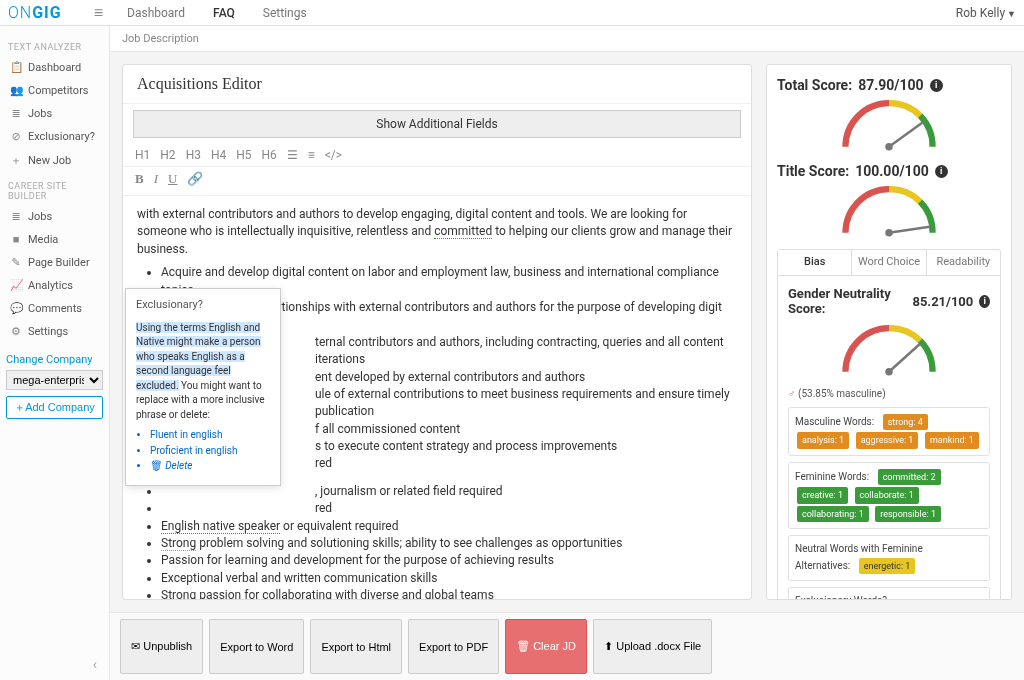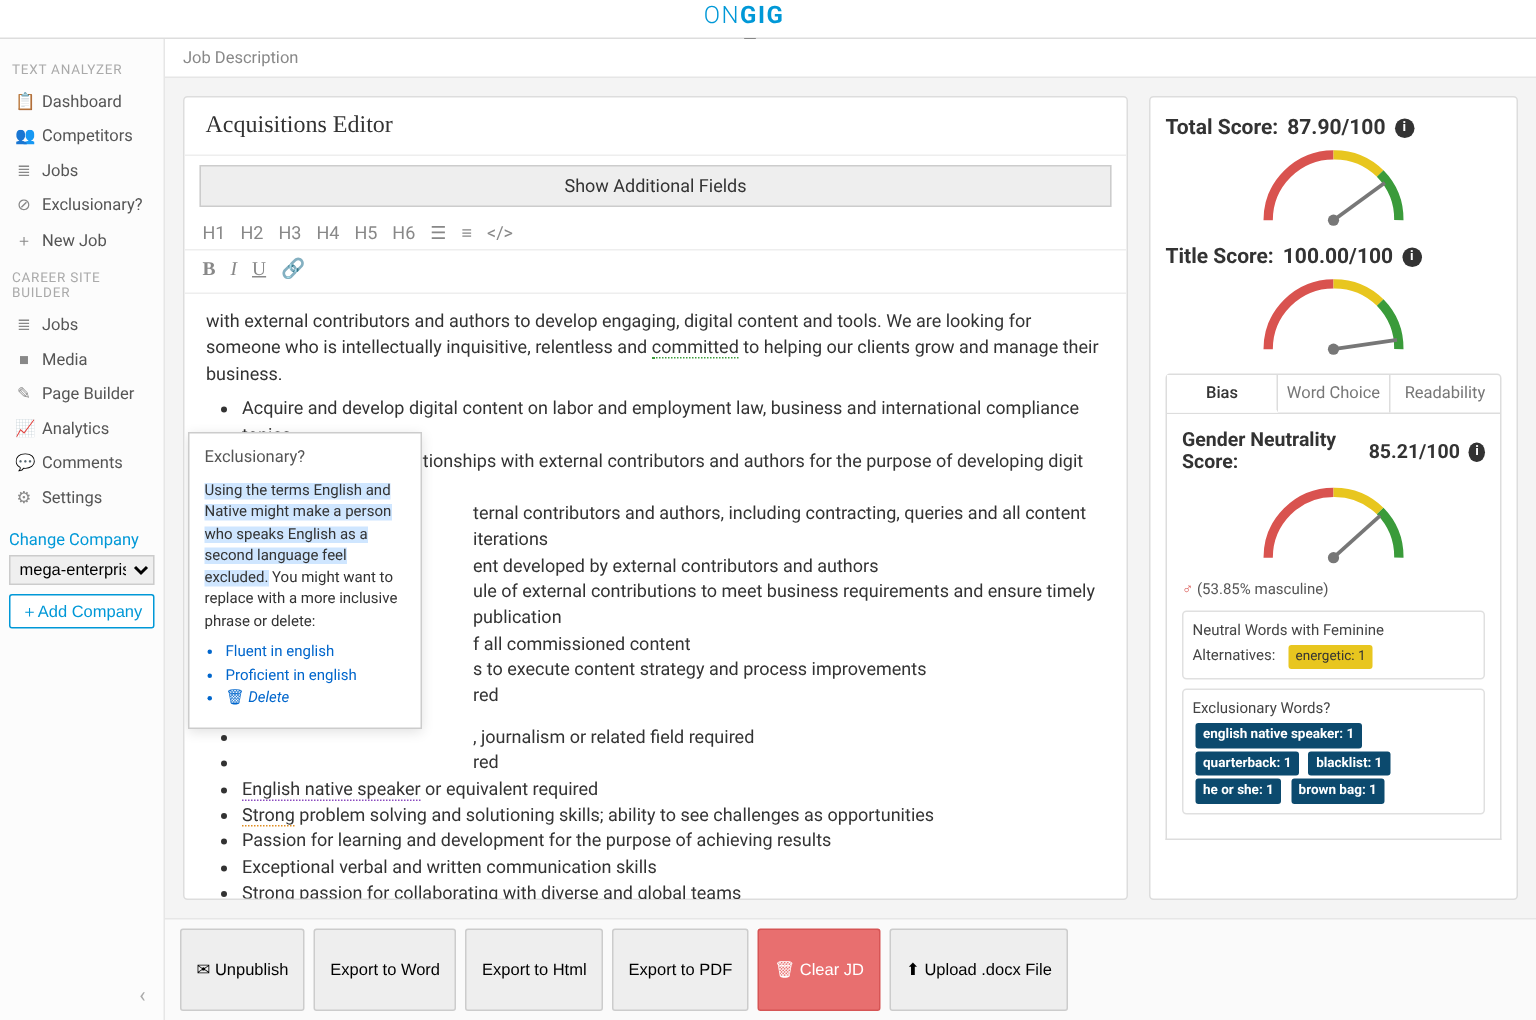--- a/index.html
+++ b/index.html
@@ -1,17 +1,17 @@
 <!DOCTYPE html>
 <html><head>
 <meta charset="utf-8">
 <style>
   * { box-sizing: border-box; margin: 0; padding: 0; }
   body { font-family: -apple-system, BlinkMacSystemFont, "Segoe UI", Roboto, sans-serif; font-size: 13px; color: #333; background: #fff; }
-  .topbar { display: flex; align-items: center; height: 26px; border-bottom: 1px solid #ddd; padding: 0 8px; background: #fff; flex-direction: column; }
+  .topbar { display: flex; align-items: center; height: 26px; border-bottom: 1px solid #ddd; padding: 0 8px; background: #fff; }
   .logo { font-weight: 300; font-size: 16px; letter-spacing: 1px; color: #0098d7; margin-right: 32px; }
   .logo b { font-weight: 700; }
   .hamburger { margin-right: 24px; color: #888; cursor: pointer; font-size: 16px; }
   .topnav { display: flex; gap: 28px; font-size: 12px; color: #777; }
   .topnav span { cursor: pointer; }
   .topnav .active { color: #333; font-weight: 500; }
   .user { margin-left: auto; font-size: 12px; color: #555; cursor: pointer; }
   .user .caret { font-size: 9px; margin-left: 2px; }
 
   .shell { display: flex; height: calc(680px - 26px); }
@@ -249,20 +249,35 @@
                 <path d="M20 80 A70 70 0 0 1 90 10" fill="none" stroke="#d9534f" stroke-width="10"></path>
                 <path d="M90 10 A70 70 0 0 1 140 30" fill="none" stroke="#e8c61f" stroke-width="10"></path>
                 <path d="M140 30 A70 70 0 0 1 160 80" fill="none" stroke="#3a9b3a" stroke-width="10"></path>
                 <line x1="90" y1="80" x2="140" y2="35" stroke="#777" stroke-width="4"></line>
                 <circle cx="90" cy="80" r="6" fill="#777"></circle>
               </svg>
           </div>
           <div class="pct-line"><span class="m-ic">♂</span> <span>(53.85% masculine)</span></div>
 
           <div class="word-box">
+            <span class="word-label">Masculine Words:</span>
+            <span class="chip orange">strong: 4</span>
+            <span class="chip orange">analysis: 1</span>
+            <span class="chip orange">aggressive: 1</span>
+            <span class="chip orange">mankind: 1</span>
+          </div>
+          <div class="word-box">
+            <span class="word-label">Feminine Words:</span>
+            <span class="chip green">committed: 2</span>
+            <span class="chip green">creative: 1</span>
+            <span class="chip green">collaborate: 1</span>
+            <span class="chip green">collaborating: 1</span>
+            <span class="chip green">responsible: 1</span>
+          </div>
+          <div class="word-box">
             <span class="word-label">Neutral Words with Feminine Alternatives:</span>
             <span class="chip yellow">energetic: 1</span>
           </div>
           <div class="word-box">
             <span class="word-label">Exclusionary Words?</span>
             <span class="chip purple">english native speaker: 1</span>
             <span class="chip purple">quarterback: 1</span>
             <span class="chip purple">blacklist: 1</span>
             <span class="chip purple">he or she: 1</span>
             <span class="chip purple">brown bag: 1</span>

